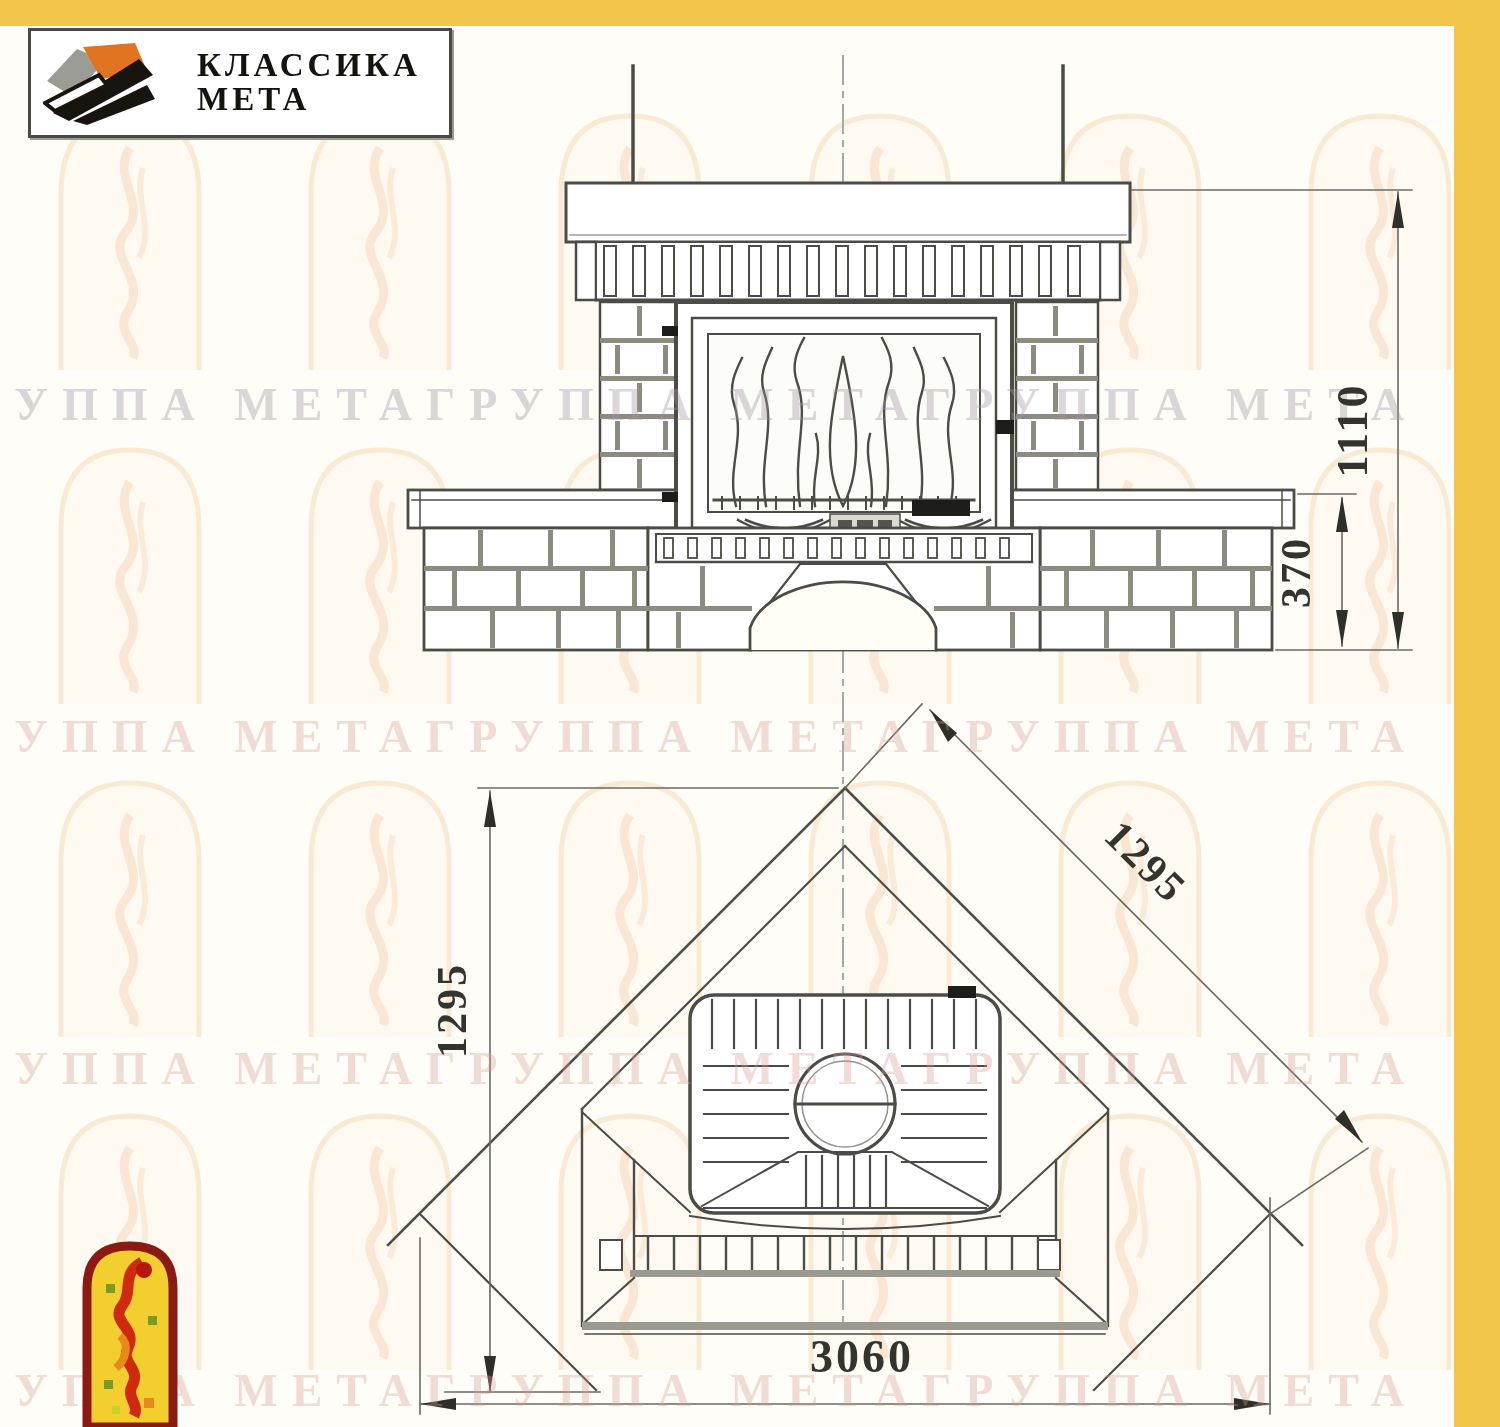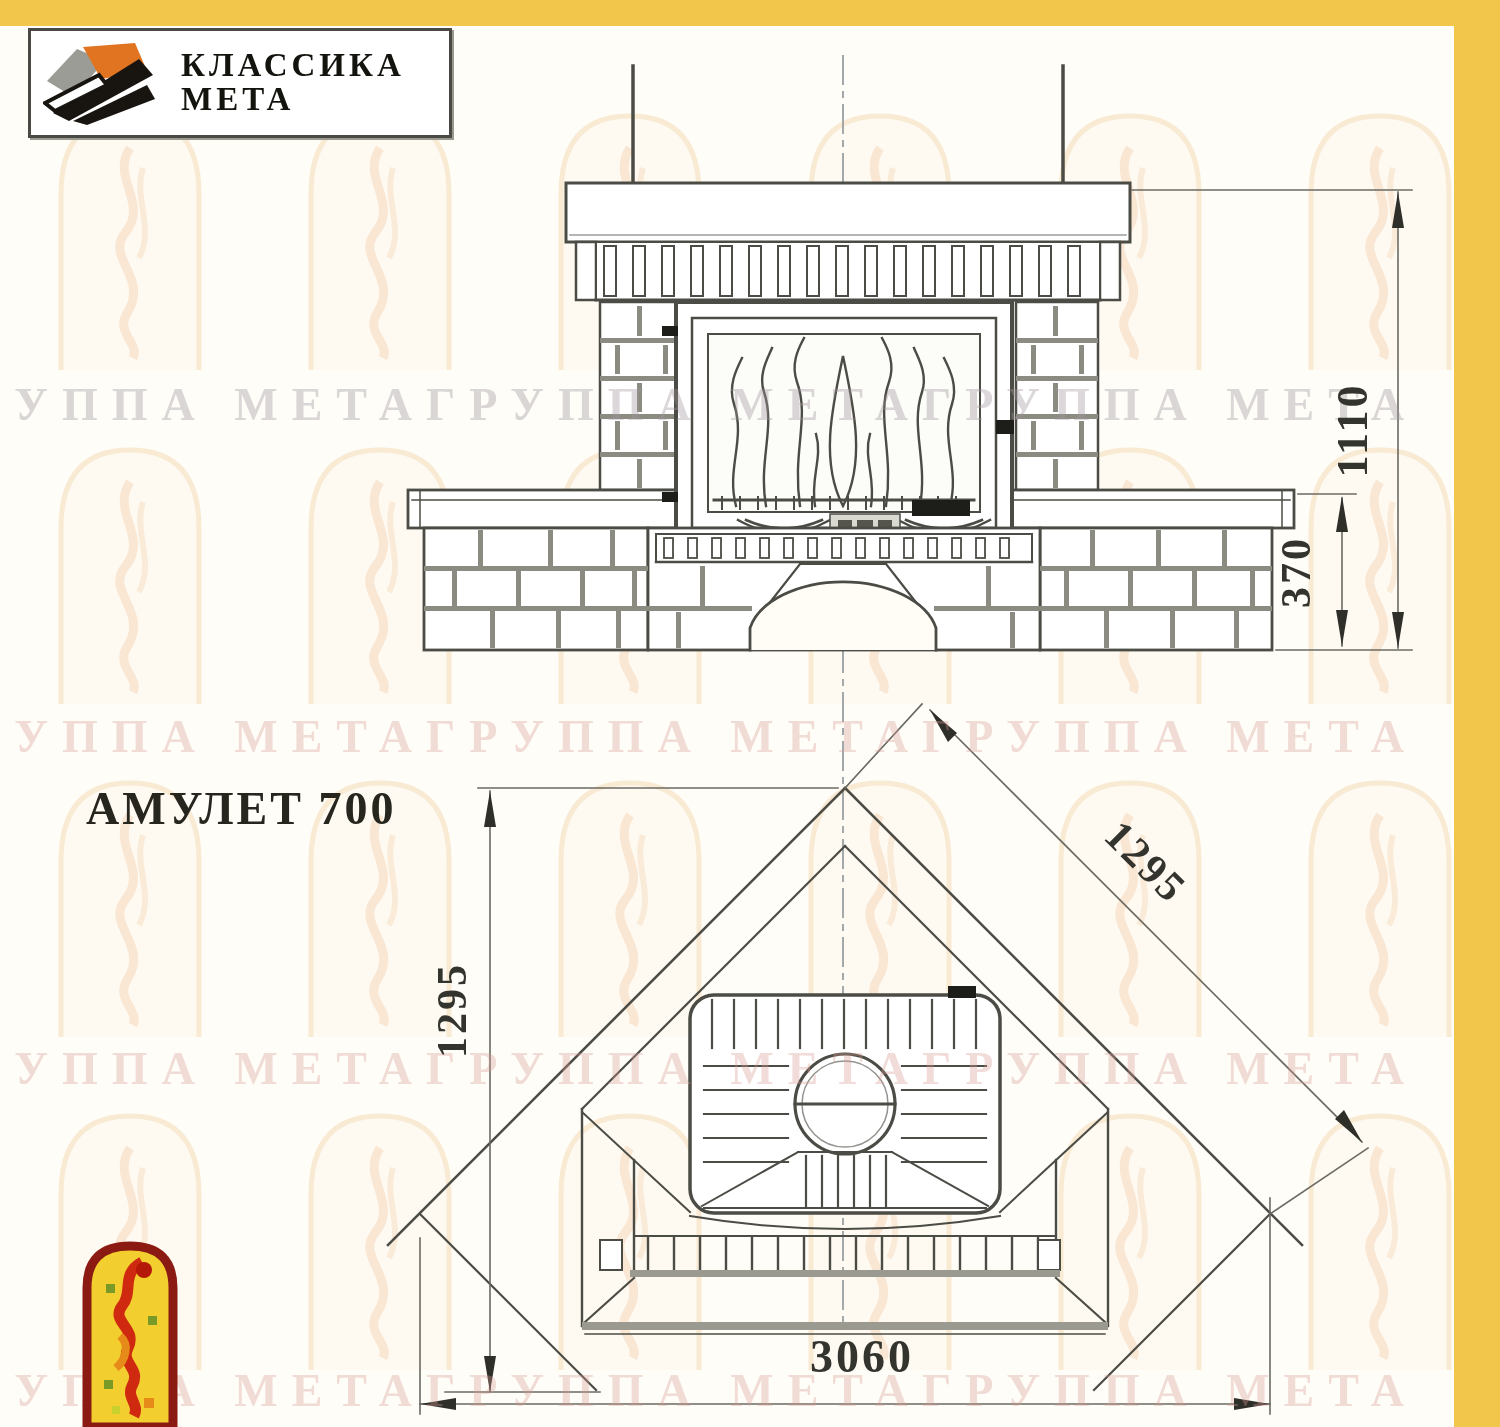--- a/index.html
+++ b/index.html
@@ -10,21 +10,21 @@
   .band-right{position:absolute;right:0;top:0;width:46px;height:1427px;background:#f2c64b;z-index:8;}
   .arches{position:absolute;left:0;top:0;z-index:1;}
   .drawing{position:absolute;left:0;top:0;z-index:4;}
   .wm-row{position:absolute;left:-70px;width:1600px;white-space:nowrap;overflow:hidden;
           font-weight:bold;font-size:46px;letter-spacing:14px;z-index:5;pointer-events:none;}
   .wm-gray{color:rgba(160,150,158,.38);}
   .wm-pink{color:rgba(214,152,148,.34);}
   .logo-box{position:absolute;left:28px;top:28px;width:418px;height:104px;background:#ffffff;
             border:3px solid #4a4a44;box-shadow:2px 2px 0 #9a9a90;z-index:7;display:flex;align-items:center;}
   .logo-art{margin-left:12px;}
-  .logo-text{margin-left:10px;color:#14140f;font-weight:bold;line-height:1.02;
+  .logo-text{margin-left:26px;color:#14140f;font-weight:bold;line-height:1.02;
              font-size:33px;letter-spacing:4px;}
   .title{position:absolute;left:86px;top:782px;font-size:46px;font-weight:bold;color:#26261f;
          letter-spacing:3px;z-index:7;}
   .dim{position:absolute;font-size:42px;font-weight:bold;color:#34342e;letter-spacing:3px;z-index:6;
        transform-origin:center center;white-space:nowrap;}
   .rot90{transform:translate(-50%,-50%) rotate(-90deg);}
   .rot45{transform:translate(-50%,-50%) rotate(45deg);}
   .rot0{transform:translate(-50%,-50%);}
   .emblem{position:absolute;left:82px;top:1240px;z-index:7;}
 </style>
@@ -421,21 +421,20 @@
       <path d="M10,72 L96,18 L110,34 L26,80 Z" fill="#18140f"></path>
       <path d="M30,80 L104,44 L112,58 L44,84 Z" fill="#18140f"></path>
       <path d="M2,62 L56,34 L64,44 L12,70 Z" fill="#ffffff" stroke="#18140f" stroke-width="4"></path>
     </svg>
     <div class="logo-text">
       <div>КЛАССИКА</div>
       <div>МЕТА</div>
     </div>
   </div>
 
-  <div class="title">АМУЛЕТ 700</div>
 
   <span class="dim rot90" style="left:1352px;top:430px;font-size:44px">1110</span>
   <span class="dim rot90" style="left:1296px;top:572px">370</span>
   <span class="dim rot90" style="left:452px;top:1010px">1295</span>
   <span class="dim rot45" style="left:1146px;top:862px">1295</span>
   <span class="dim rot0" style="left:862px;top:1356px;font-size:46px">3060</span>
 
   <svg class="emblem" width="96" height="187" viewBox="0 0 96 187">
     <path d="M5,187 L5,48 Q5,6 48,6 Q91,6 91,48 L91,187 Z" fill="#f2cf2e" stroke="#8a1a12" stroke-width="9"></path>
     <path d="M60,22 C38,34 52,52 40,66 C28,82 56,88 46,108 C38,124 60,128 50,146 C44,158 58,164 52,176" fill="none" stroke="#cf2a10" stroke-width="11"></path>

